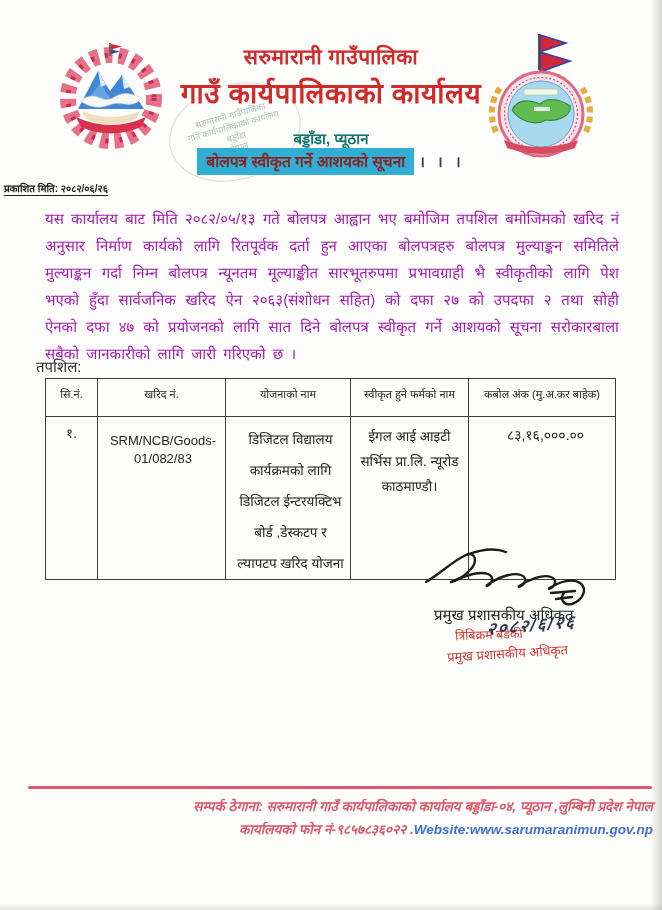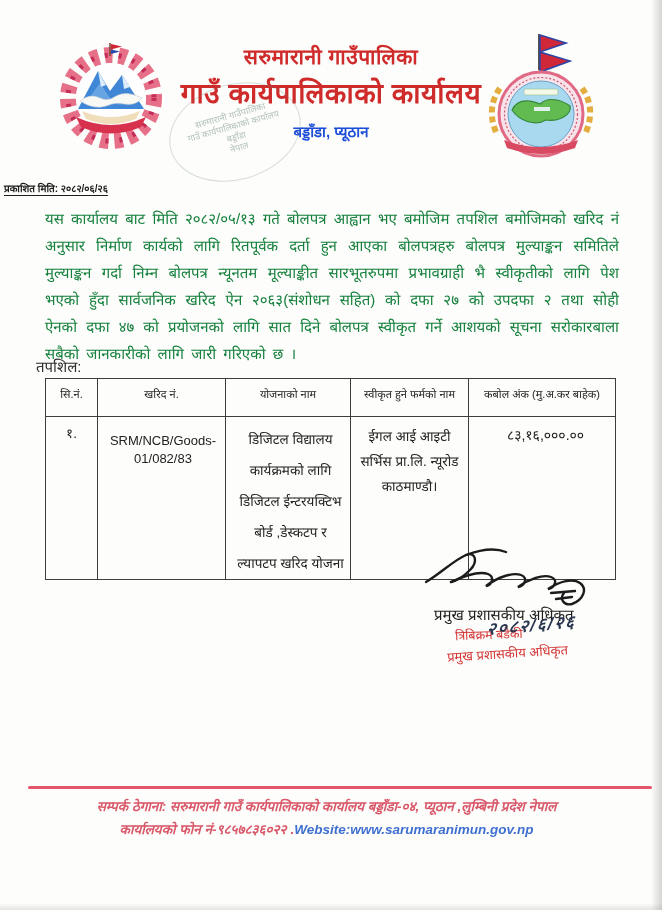--- a/index.html
+++ b/index.html
@@ -8,21 +8,21 @@
     background:#fdfdfb;overflow:hidden;
     font-family:"Liberation Sans","DejaVu Sans",sans-serif;
   }
   
   .emblem{position:absolute;}
   .emblem-left{left:56px;top:42px;}
   .emblem-right{left:482px;top:32px;}
   .header-center{position:absolute;left:131px;top:42px;width:400px;text-align:center;}
   .org-name{font-size:21px;font-weight:bold;color:#cf2b2b;letter-spacing:.5px;}
   .office-name{font-size:28px;font-weight:bold;color:#cf2b2b;margin-top:3px;letter-spacing:.5px;}
-  .addr-line{font-size:15px;color:#1d4ed8;margin-top:10px;font-weight:bold;}
+  .addr-line{font-size:15px;color:#0f766e;margin-top:17px;font-weight:bold;}
   
   .stamp-faint{
     position:absolute;left:168px;top:84px;width:132px;height:94px;
     transform:rotate(-16deg);opacity:.55;color:#75917f;
     border:1.5px solid rgba(110,140,120,.5);border-radius:50%;
     display:flex;flex-direction:column;justify-content:center;align-items:center;
     font-size:9px;line-height:11px;text-align:center;pointer-events:none;
   }
   
   .notice-line{position:absolute;top:148px;left:0;width:662px;text-align:center;white-space:nowrap;}
@@ -30,21 +30,21 @@
     display:inline-block;background:#31aed4;color:#8b2323;
     font-weight:bold;font-size:15.5px;padding:2px 9px 3px;
   }
   .notice-suffix{color:#2c3e5e;font-size:15px;letter-spacing:4px;margin-left:5px;font-weight:bold;}
   .pub-date{position:absolute;top:181px;left:4px;width:662px;text-align:left;
     font-size:10px;font-weight:bold;color:#1d1d1d;}
   .pub-date span{text-decoration:underline;text-underline-offset:3px;}
   
   .body-text{
     position:absolute;top:205px;left:45px;width:574px;
-    font-size:15px;line-height:27px;text-align:justify;color:#15803d;word-spacing:3px;
+    font-size:15px;line-height:27px;text-align:justify;color:#a21caf;word-spacing:3px;
   }
   .tapasil{position:absolute;top:356px;left:36px;font-size:15px;color:#2d2d2d;}
   
   .table-wrap{position:absolute;top:378px;left:45px;}
   table{border-collapse:collapse;table-layout:fixed;width:570px;}
   th,td{border:1.4px solid #3d3d3d;color:#222;text-align:center;}
   th{font-size:11px;font-weight:normal;text-align:center;vertical-align:top;padding:5px 3px 12px;line-height:20px;}
   td{font-size:13.5px;vertical-align:top;height:120px;}
   td.c-sn{text-align:center;padding-top:7px;}
   td.c-proc{padding:15px 6px 0 9px;font-size:13px;line-height:18px;word-break:break-word;}
@@ -56,21 +56,21 @@
   .sig-role{position:absolute;left:434px;top:604px;font-size:15px;color:#1e1e1e;}
   .stamp-name{position:absolute;left:455px;top:626px;font-size:12.5px;color:#d23434;transform:rotate(-2deg);}
   .hand-date{
     position:absolute;left:487px;top:613px;font-size:17px;color:#2a3550;
     font-weight:bold;font-style:italic;letter-spacing:2px;
     transform:rotate(-5deg) skewX(-10deg);
   }
   .stamp-role{position:absolute;left:447px;top:644px;font-size:13px;color:#d23434;transform:rotate(-3.5deg);}
   
   .footer-rule{position:absolute;top:786px;left:28px;width:624px;height:3px;background:#e4566a;border-radius:2px;}
-  .footer{position:absolute;top:797px;left:0;width:653px;text-align:center;font-style:italic;}
+  .footer{position:absolute;top:797px;left:0;width:653px;text-align:right;font-style:italic;}
   .f-line1{font-size:13.5px;font-weight:bold;color:#d9596b;}
   .f-line2{font-size:13.5px;font-weight:bold;margin-top:5px;color:#d9596b;}
   .f-web{color:#3f6fd0;}
   .f-line3{font-size:13px;margin-top:5px;}
   .f-email-label{color:#e05555;}
   .f-email{color:#5a5a5a;}
   
   .scan-edge-right{position:absolute;right:0;top:0;width:11px;height:100%;
     background:linear-gradient(to right,rgba(0,0,0,0),rgba(110,110,110,.28));}
   .scan-edge-bottom{position:absolute;left:0;bottom:0;width:100%;height:7px;
@@ -122,20 +122,23 @@
     <div class="addr-line">बड्डाँडा, प्यूठान</div>
   </div>
 
   <div class="stamp-faint">
     <div>सरुमारानी गाउँपालिका</div>
     <div>गाउँ कार्यपालिकाको कार्यालय</div>
     <div>बड्डाँडा</div>
     <div>नेपाल</div>
   </div>
 
+  <div class="notice-line">
+    <span class="notice-highlight">बोलपत्र स्वीकृत गर्ने आशयको सूचना</span><span class="notice-suffix">। । ।</span>
+  </div>
 
   <div class="pub-date">
     <span>प्रकाशित मिति: २०८२/०६/२६</span>
   </div>
 
   <div class="body-text">यस कार्यालय बाट मिति २०८२/०५/१३ गते बोलपत्र आह्वान भए बमोजिम तपशिल बमोजिमको खरिद नं अनुसार निर्माण कार्यको लागि रितपूर्वक दर्ता हुन आएका बोलपत्रहरु बोलपत्र मुल्याङ्कन समितिले मुल्याङ्कन गर्दा निम्न बोलपत्र न्यूनतम मूल्याङ्कीत सारभूतरुपमा प्रभावग्राही भै स्वीकृतीको लागि पेश भएको हुँदा सार्वजनिक खरिद ऐन २०६३(संशोधन सहित) को दफा २७ को उपदफा २ तथा सोही ऐनको दफा ४७ को प्रयोजनको लागि सात दिने बोलपत्र स्वीकृत गर्ने आशयको सूचना सरोकारबाला सबैको जानकारीको लागि जारी गरिएको छ ।</div>
   <div class="tapasil">तपशिल:</div>
 
   <div class="table-wrap">
     <table>

